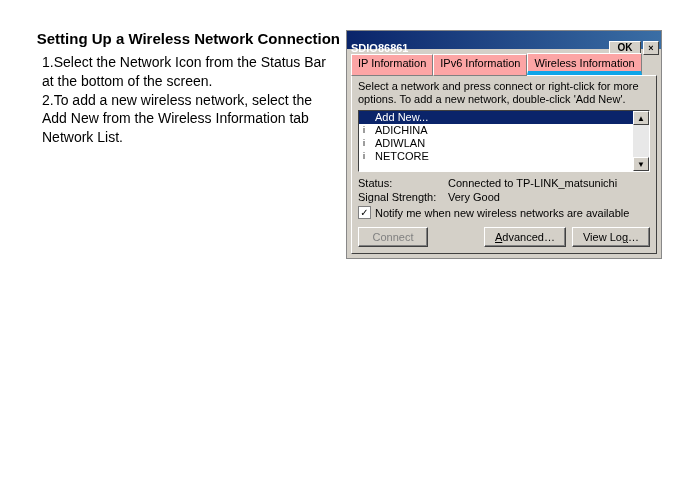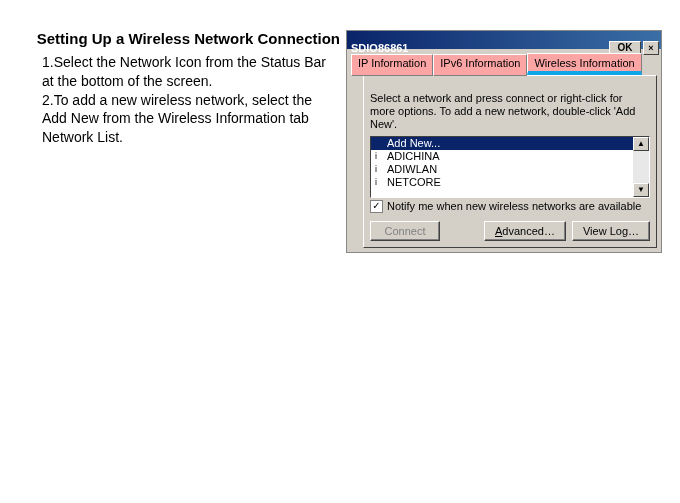--- a/index.html
+++ b/index.html
@@ -86,27 +86,27 @@
     position: relative;
     top: 1px;
   }
   .tab.active {
     border-bottom: 4px solid #0ea5e9;
     z-index: 2;
     top: 0;
     padding-top:3px;
   }
   .tab-body {
-    margin: 0 4px 4px 16px;
+    margin: 0 4px 4px 4px;
     border: 1px solid #fff;
     border-left-color:#fff;
     border-top-color:#fff;
     border-right-color:#404040;
     border-bottom-color:#404040;
-    padding: 16px 6px 6px 6px;
+    padding: 4px 6px 6px 6px;
     background:#d4d0c8;
   }
   .hint {
     font-size: 11px;
     line-height: 1.2;
     margin-bottom: 4px;
   }
   .listbox {
     background: #fff;
     border: 1px solid #808080;
@@ -234,20 +234,30 @@
             <span>NETCORE</span>
           </div>
         </div>
         <div class="scrollbar">
           <div class="sb-btn">▲</div>
           <div class="sb-track"></div>
           <div class="sb-btn">▼</div>
         </div>
       </div>
 
+      <div class="status-grid">
+        <div class="status-row">
+          <span class="lbl">Status:</span>
+          <span>Connected to TP-LINK_matsunichi</span>
+        </div>
+        <div class="status-row">
+          <span class="lbl">Signal Strength:</span>
+          <span>Very Good</span>
+        </div>
+      </div>
 
       <div class="notify">
         <span class="checkbox">✓</span>
         <span>Notify me when new wireless networks are available</span>
       </div>
 
       <div class="button-row">
         <div class="win-btn disabled">Connect</div>
         <div class="spacer"></div>
         <div class="win-btn"><span class="underline">A</span><span>dvanced…</span></div>

